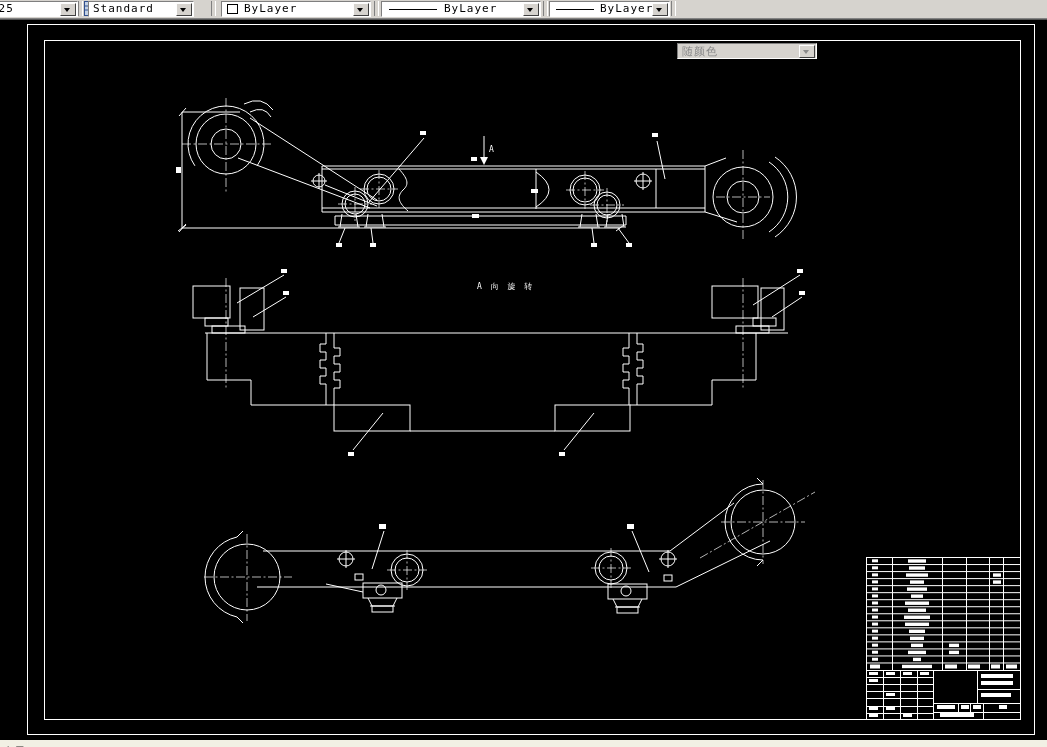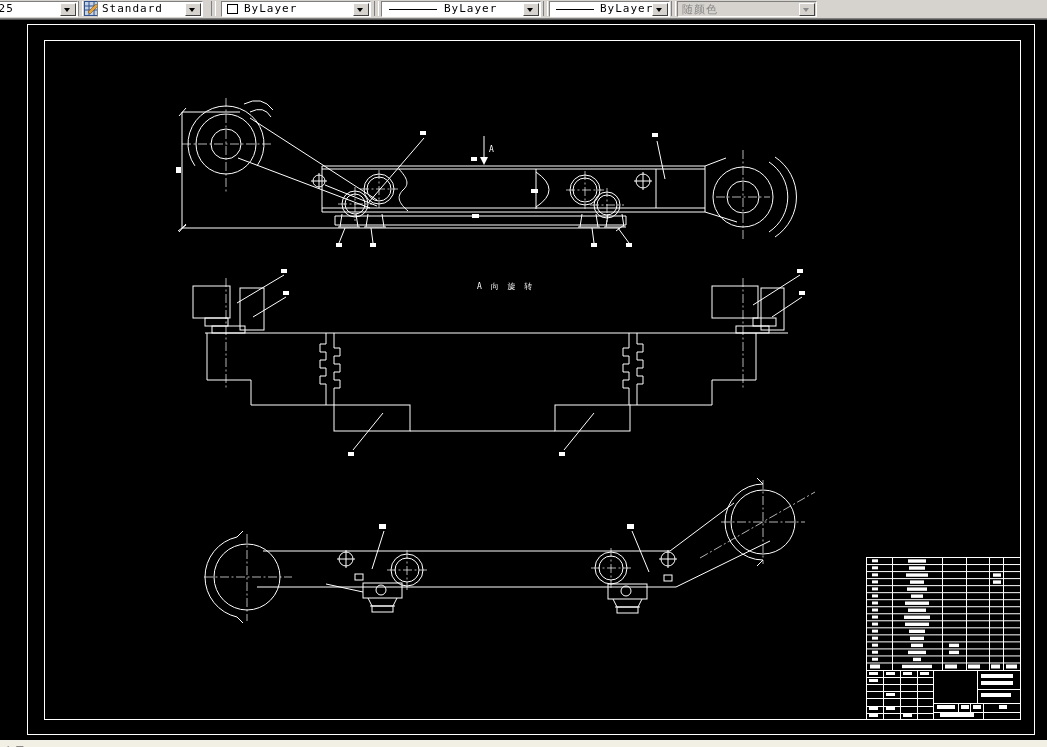--- a/index.html
+++ b/index.html
@@ -11,21 +11,21 @@
     background:linear-gradient(#9a9a9a,#3c3c3c);}
   .combo{position:absolute;top:1px;height:14px;background:#fff;
     border-top:1px solid #7f7f7f;border-left:1px solid #7f7f7f;
     border-bottom:1px solid #fdfdfd;border-right:1px solid #fdfdfd;
     font-size:11px;color:#000;}
   .combo .txt{position:absolute;left:4px;top:0px;white-space:nowrap;letter-spacing:1px;}
   .arrowbtn{position:absolute;right:1px;top:1px;width:14px;height:11px;background:#d6d3ce;
     border:1px solid;border-color:#fdfdfd #404040 #404040 #fdfdfd;}
   .arrowbtn::after{content:"";position:absolute;left:3px;top:4px;
     border:3px solid transparent;border-top:4px solid #000;}
-  .combo.disabled{background:#d6d3ce;color:#8a8a8a;}
+  .combo.disabled{background:#d6d3ce;color:#8a8a8a;margin-top:42px;}
   .combo.disabled .arrowbtn::after{border-top-color:#8a8a8a;}
   .swatch{position:absolute;left:5px;top:2px;width:9px;height:8px;background:#fff;border:1px solid #000;}
   .lineglyph{position:absolute;top:7px;height:1px;background:#000;}
   .sep{position:absolute;top:1px;width:3px;height:15px;
     border-left:1px solid #808080;border-right:1px solid #ffffff;}
   .tsicon{position:absolute;left:84px;top:1px;width:16px;height:15px;}
   
   .status{position:absolute;left:0;top:740px;width:1047px;height:7px;background:#f2f0e4;
     overflow:hidden;z-index:5;}
   .status .tab{font-size:11px;color:#222;padding-left:3px;white-space:nowrap;}
@@ -49,21 +49,21 @@
     </div>
     <div class="sep" style="left:78px;"></div>
 
     <span class="tsicon">
       <svg width="16" height="15">
         <rect x="0.5" y="0.5" width="15" height="14" fill="#c3d1e4" stroke="#31508e"></rect>
         <path d="M1,5 H15 M1,9 H15 M5,1 V14 M10,1 V14" stroke="#31508e" stroke-width="1" fill="none"></path>
         <path d="M4,11 L12,3 L14,5 L6,13 Z" fill="#e8a33d" stroke="#7a5410" stroke-width="0.6"></path>
       </svg>
     </span>
-    <div class="combo" style="left:97px;width:104px;">
+    <div class="combo" style="left:88px;width:104px;">
       <span class="txt">Standard</span>
       <span class="arrowbtn"></span>
     </div>
     <div class="sep" style="left:211px;"></div>
 
     <div class="combo" style="left:221px;width:148px;">
       <span class="swatch"></span>
       <span class="txt" style="left:22px;">ByLayer</span>
       <span class="arrowbtn"></span>
     </div>

